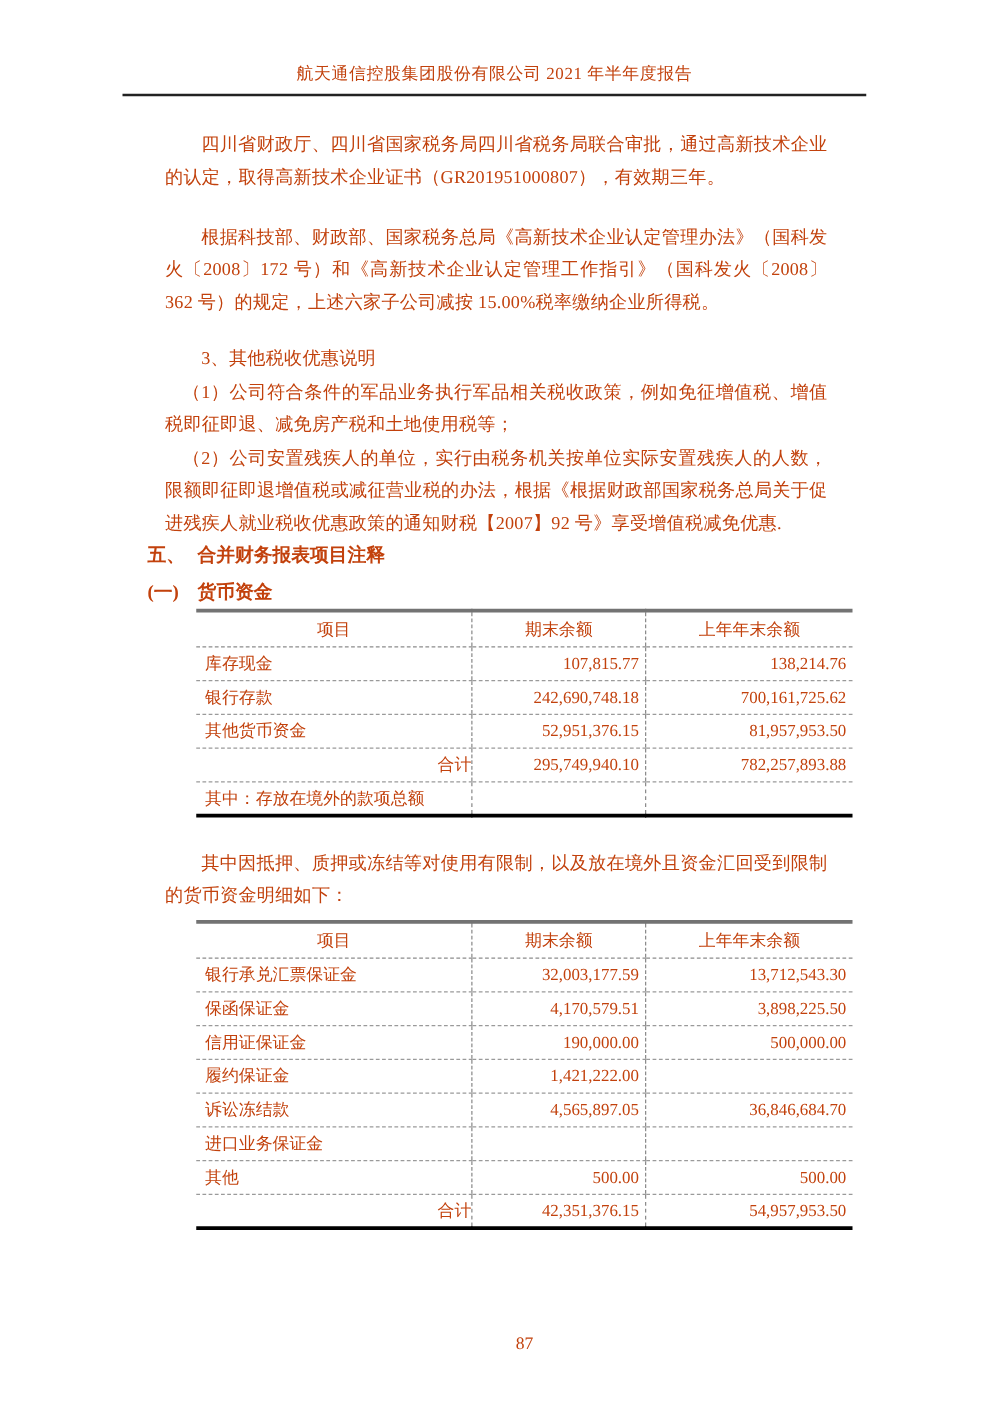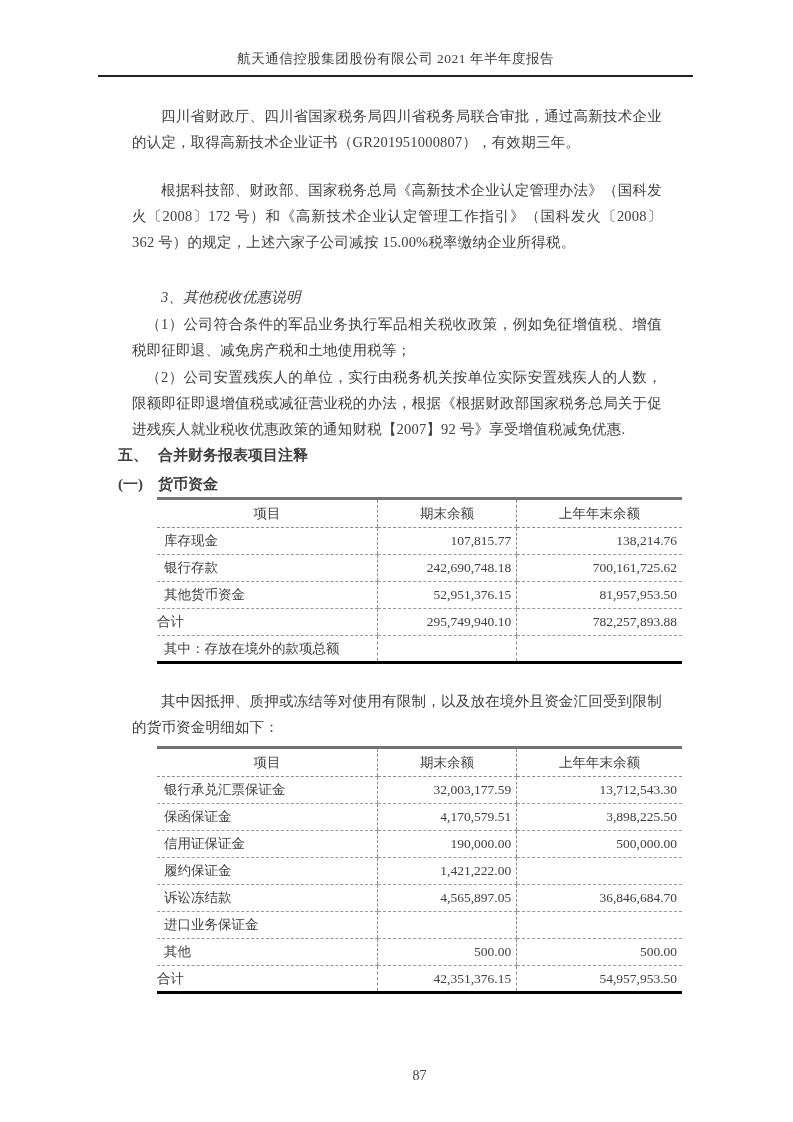--- a/index.html
+++ b/index.html
@@ -2,21 +2,21 @@
 <html><head>
 <meta charset="utf-8">
 <style>
   * { box-sizing: border-box; }
   html, body { margin: 0; padding: 0; background: #ffffff; }
   .page {
     position: relative;
     width: 793px;
     height: 1122px;
     background: #ffffff;
-    color: #404040;
+    color: #c2410c;
     font-family: "Liberation Serif", "DejaVu Serif", serif;
     overflow: hidden;
   }
   
   .doc-header {
     position: absolute;
     top: 0; left: 98px;
     width: 595px; height: 77px;
     display: flex;
     align-items: flex-end;
@@ -37,21 +37,21 @@
     margin: 0 0 0 14px;
     width: 530px;
     font-size: 14.5px;
     line-height: 26px;
     text-align: justify;
     letter-spacing: 0.2px;
   }
   .indent2 { text-indent: 29px; }
   .indent1 { text-indent: 14px; }
   .p-policy { margin-top: 22px; }
-  .p-othertax { margin-top: 29px; font-style: italic; }
+  .p-othertax { margin-top: 19px; }
   .p-item { margin-top: 1px; }
   .p-mid { margin-top: 24px; }
 
   .section-heading {
     font-size: 15px;
     font-weight: bold;
     line-height: 27px;
   }
   .sub-heading {
     margin-top: 2px;
@@ -86,21 +86,21 @@
     height: 27px;
     padding: 0;
     border-bottom: 1px dashed #9a9a9a;
     white-space: nowrap;
     overflow: hidden;
   }
   .fin-table th + th, .fin-table td + td { border-left: 1px dashed #8c8c8c; }
   .fin-table tr:last-child td { border-bottom: none; }
   .fin-table td.item { text-align: left; padding-left: 7px; }
   .fin-table td.num  { text-align: right; padding-right: 5px; }
-  .fin-table tr.total-row td.item { text-align: left; padding-left: 0; }
+  .fin-table tr.total-row td.item { text-align: right; padding-left: 0; }
 
   .page-footer {
     position: absolute;
     left: 0; top: 1068px;
     width: 100%;
     text-align: center;
     font-size: 14px;
     padding-left: 46px;
   }
 </style>

